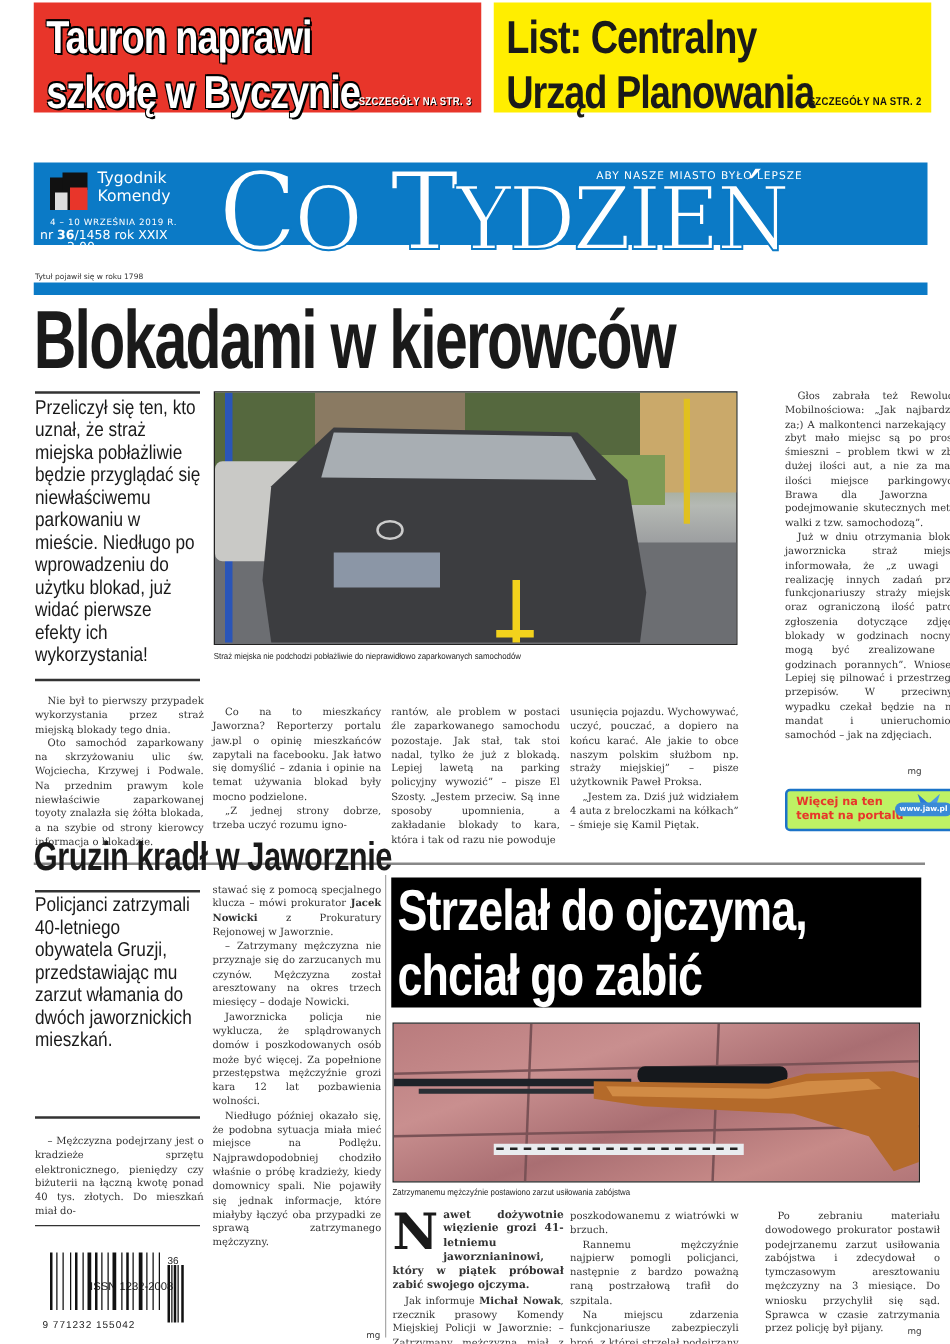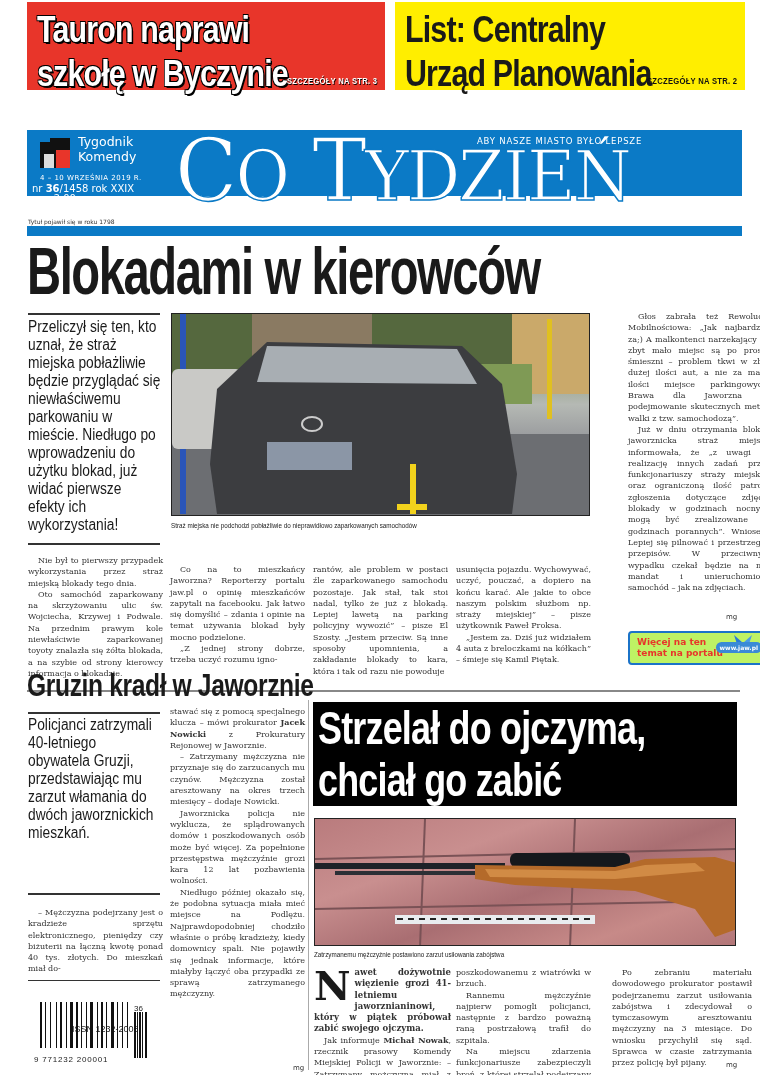--- a/index.html
+++ b/index.html
@@ -256,21 +256,21 @@
     <span style="left: 46px; width: 1px;"></span>
     <span style="left: 50px; width: 3px;"></span>
     <span style="left: 57px; width: 1px;"></span>
     <span style="left: 61px; width: 2px;"></span>
     <span style="left: 66px; width: 1px;"></span>
     <span style="left: 71px; width: 3px;"></span>
     <span style="left: 77px; width: 1px;"></span>
     <span style="left: 82px; width: 1px;"></span>
     <span style="left: 87px; width: 1px;"></span>
   </div>
-<div class="barcode-num">9 771232 200001</div>
+<div class="barcode-num">9 771232 155042</div>
 <div class="bc-issue">36</div>
 <div class="addon" id="addon">
     <span style="left: 0px; width: 2px;"></span>
     <span style="left: 3px; width: 1px;"></span>
     <span style="left: 5px; width: 2px;"></span>
     <span style="left: 8px; width: 1px;"></span>
     <span style="left: 11px; width: 2px;"></span>
   </div>
 
 <div class="h-strzelal-box"></div>

